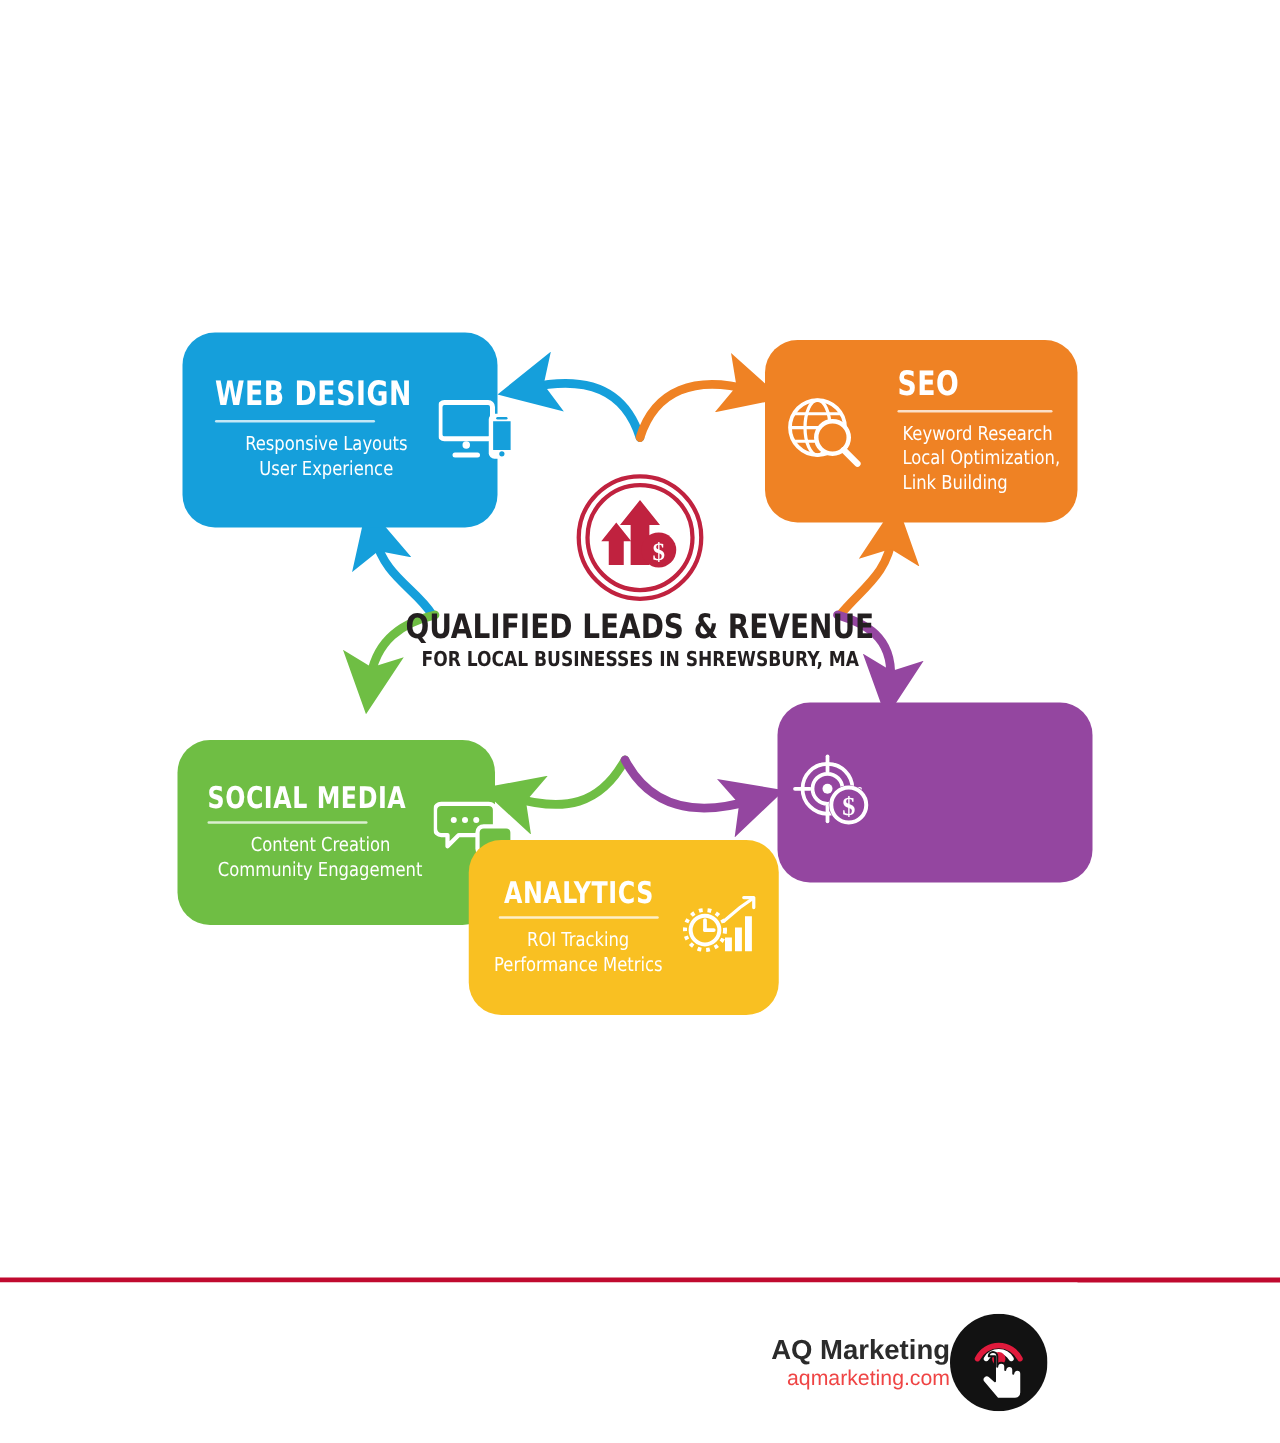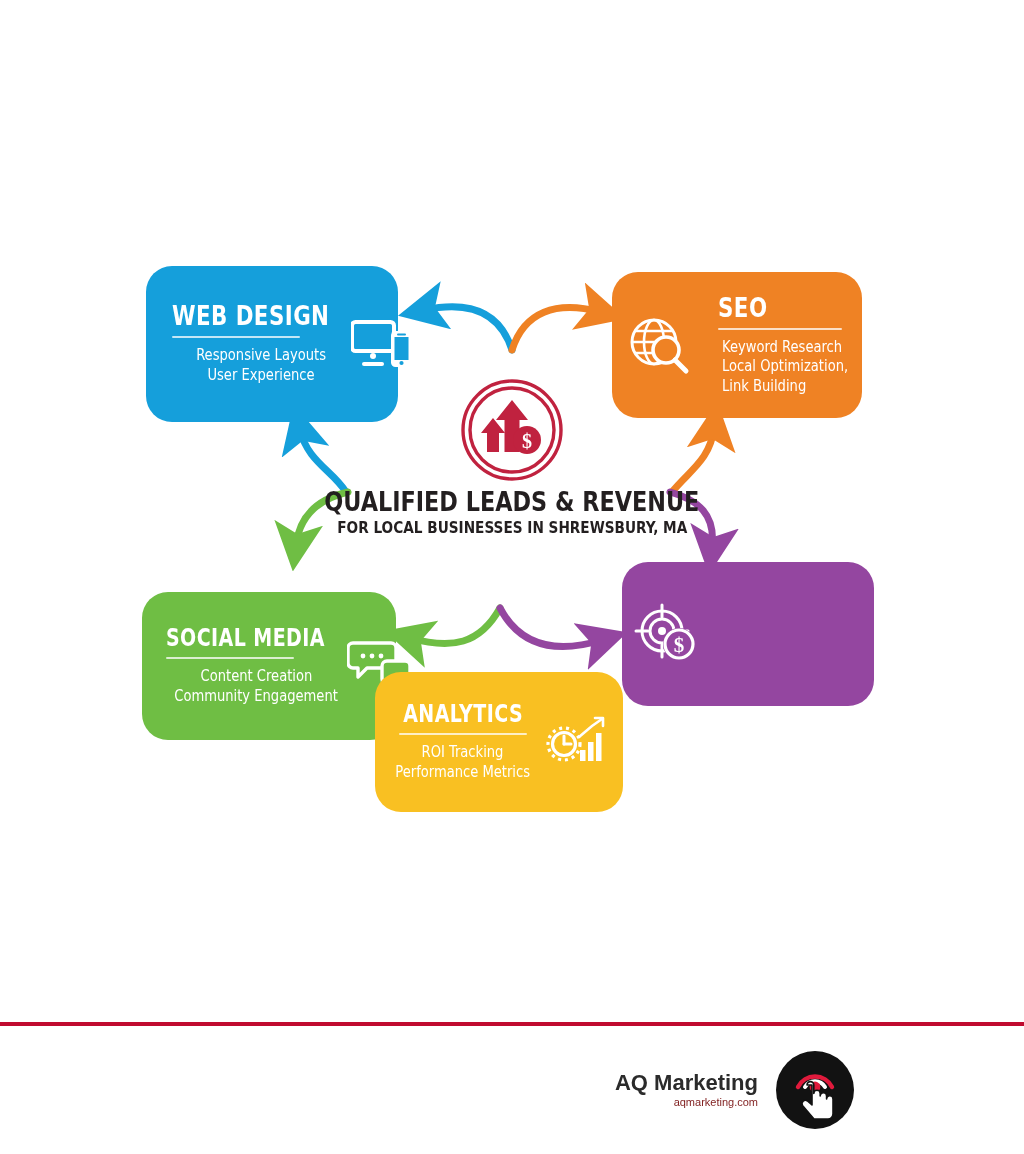--- a/index.html
+++ b/index.html
@@ -117,25 +117,25 @@
   
   #arrows{position:absolute;left:0;top:0;width:1024px;height:1154px;pointer-events:none;}
 
   
   #divider{
     position:absolute;left:0;top:1022px;width:1024px;height:4px;background:#C00A2F;
   }
   #footer{
     position:absolute;left:0;top:1026px;width:862px;height:128px;
     background:#ffffff;display:flex;align-items:center;justify-content:flex-end;
-    padding-right:24px;box-sizing:border-box;gap:18px;margin-left:16px;
+    padding-right:24px;box-sizing:border-box;
   }
   #brand-text{display:flex;flex-direction:column;align-items:flex-end;}
   #brand-name{font-size:22px;font-weight:bold;color:#2B2B2B;line-height:1.15;}
-  #brand-url{font-size:11px;color:#7f1d1d;line-height:1.25;}
+  #brand-url{font-size:17px;color:#ef4444;line-height:1.25;}
 </style>
 </head>
 <body>
 
 <div class="stage">
 
   <svg id="arrows" viewBox="0 0 1024 1154">
     <defs>
       <marker id="ah-blue" markerWidth="7" markerHeight="7" refX="3.2" refY="3.5" orient="auto">
         <path d="M0,0 L7,3.5 L0,7 L1.6,3.5 Z" fill="#159FDB"></path>

